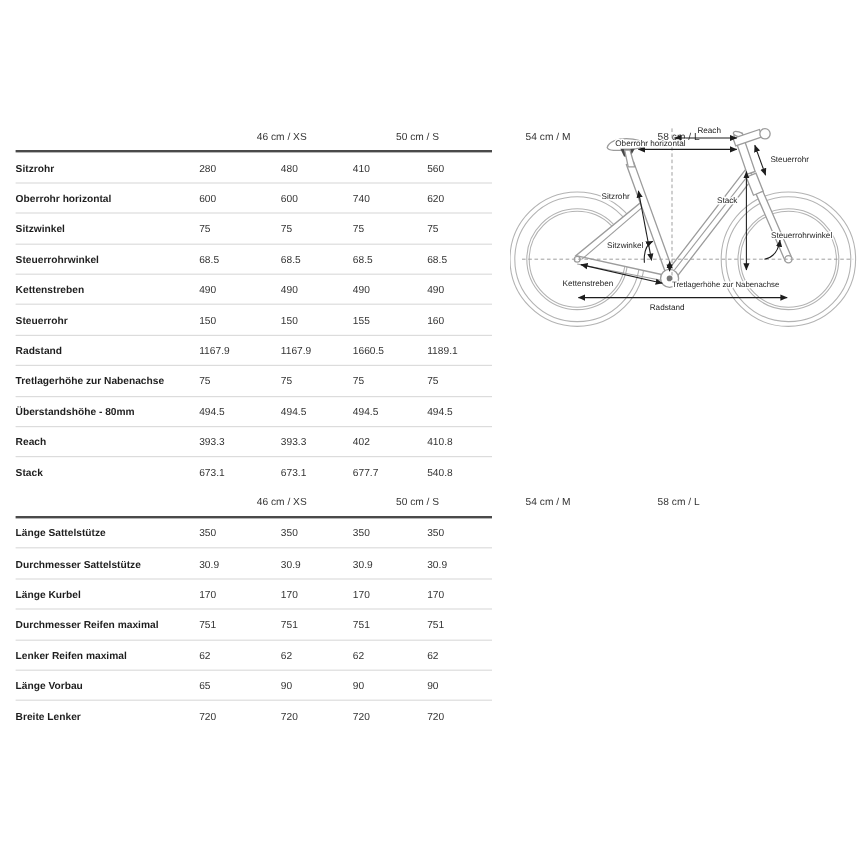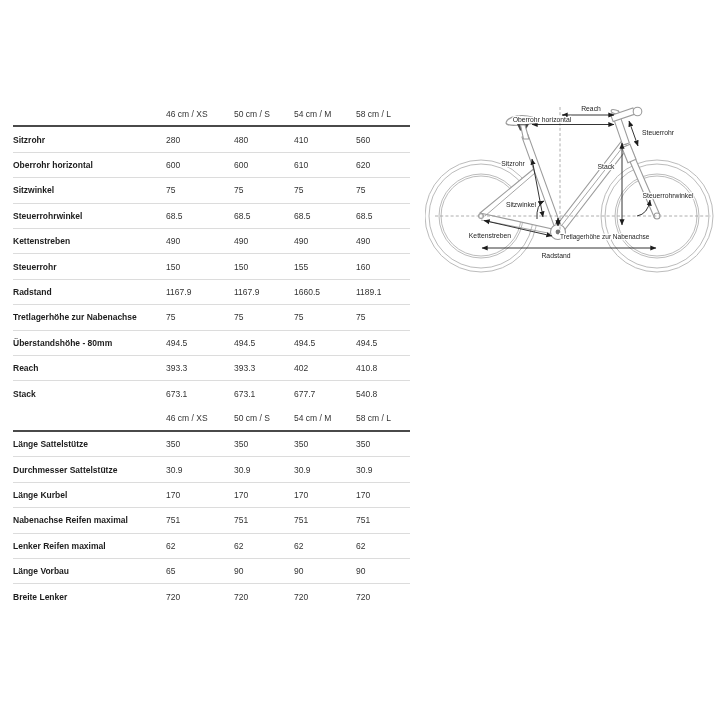--- a/index.html
+++ b/index.html
@@ -13,21 +13,21 @@
     position:absolute;left:13px;top:102px;width:397px;
     font-size:8.5px;color:#333;
   }
   .row{
     display:grid;
     grid-template-columns:153px 68px 60px 62px 1fr;
     height:25.4px;
     align-items:center;
     box-sizing:border-box;
   }
-  .row.hdr{border-bottom:2px solid #4a4a4a;}
+  .row.hdr{border-bottom:2px solid #4a4a4a;gap:48px;}
   .row.data{border-bottom:1px solid #dcdcdc;}
   .row.data.last{border-bottom:none;}
   .cell-label{font-weight:700;color:#1d1d1d;white-space:nowrap;}
   .cell-size{color:#333;white-space:nowrap;}
   .cell-value{color:#333;white-space:nowrap;}
   .bike-svg{position:absolute;left:425px;top:92px;width:295px;height:185px;}
   .bike-svg text{
     font-family:"Liberation Sans", sans-serif;
     font-size:6.8px;fill:#1d1d1d;
     paint-order:stroke;stroke:#ffffff;stroke-width:2.4px;stroke-linejoin:round;
@@ -53,21 +53,21 @@
       <div class="cell-label">Sitzrohr</div>
       <div class="cell-value">280</div>
       <div class="cell-value">480</div>
       <div class="cell-value">410</div>
       <div class="cell-value">560</div>
     </div>
     <div class="row data">
       <div class="cell-label">Oberrohr horizontal</div>
       <div class="cell-value">600</div>
       <div class="cell-value">600</div>
-      <div class="cell-value">610</div>
+      <div class="cell-value">740</div>
       <div class="cell-value">620</div>
     </div>
     <div class="row data">
       <div class="cell-label">Sitzwinkel</div>
       <div class="cell-value">75</div>
       <div class="cell-value">75</div>
       <div class="cell-value">75</div>
       <div class="cell-value">75</div>
     </div>
     <div class="row data">
@@ -148,21 +148,21 @@
       <div class="cell-value">30.9</div>
     </div>
     <div class="row data">
       <div class="cell-label">Länge Kurbel</div>
       <div class="cell-value">170</div>
       <div class="cell-value">170</div>
       <div class="cell-value">170</div>
       <div class="cell-value">170</div>
     </div>
     <div class="row data">
-      <div class="cell-label">Nabenachse Reifen maximal</div>
+      <div class="cell-label">Durchmesser Reifen maximal</div>
       <div class="cell-value">751</div>
       <div class="cell-value">751</div>
       <div class="cell-value">751</div>
       <div class="cell-value">751</div>
     </div>
     <div class="row data">
       <div class="cell-label">Lenker Reifen maximal</div>
       <div class="cell-value">62</div>
       <div class="cell-value">62</div>
       <div class="cell-value">62</div>

